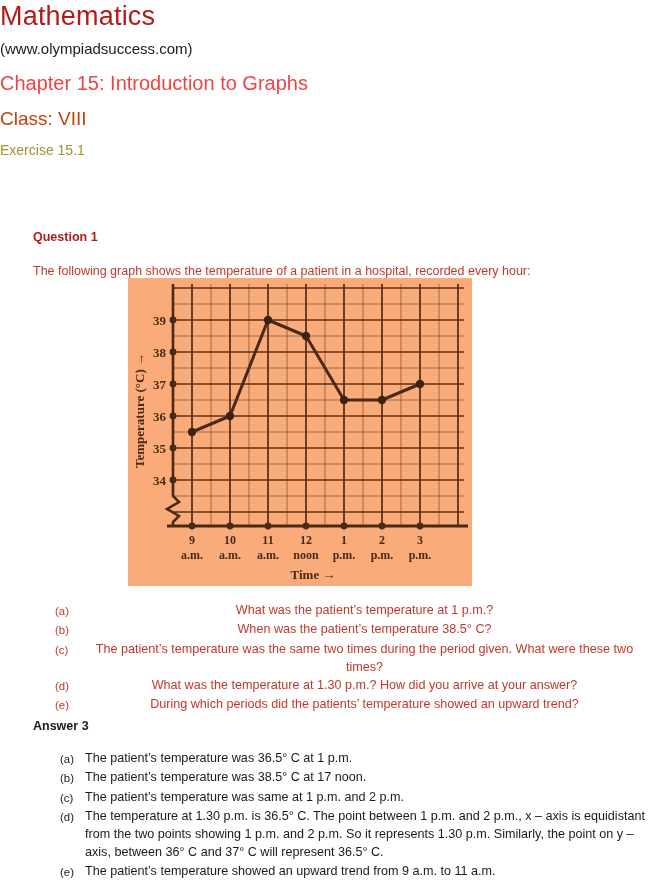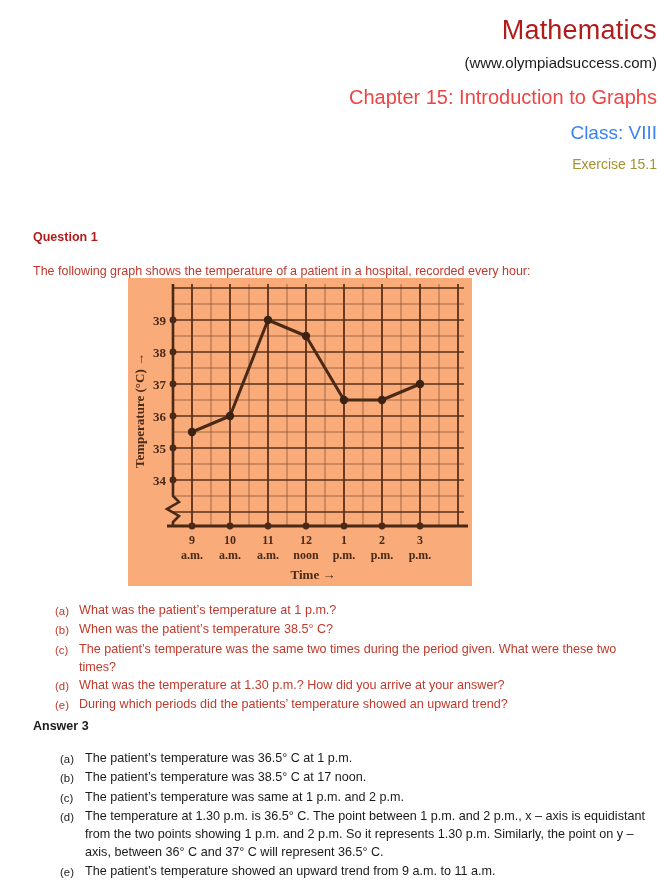--- a/index.html
+++ b/index.html
@@ -9,42 +9,42 @@
   }
   body {
     width: 657px;
     height: 881px;
     font-family: "Liberation Sans", sans-serif;
     overflow: hidden;
     position: relative;
   }
 
   
-  .doc-header { text-align: right; padding-top: 14px; }
+  .doc-header { text-align: left; padding-top: 0; }
   .title-main {
     color: #b01c1c;
     font-size: 27px;
     font-weight: 400;
     line-height: 32px;
     letter-spacing: .2px;
   }
   .title-site {
     color: #1a1a1a;
     font-size: 15px;
     line-height: 22px;
     margin-top: 6px;
   }
   .title-chapter {
     color: #ef4444;
     font-size: 20px;
     line-height: 26px;
     margin-top: 10px;
   }
   .title-class {
-    color: #3b82f6;
+    color: #c2410c;
     font-size: 19px;
     line-height: 25px;
     margin-top: 10px;
   }
   .title-exercise {
     color: #a4912f;
     font-size: 14px;
     line-height: 20px;
     margin-top: 9px;
   }
@@ -90,21 +90,21 @@
     font-size: 12.6px;
     line-height: 18.3px;
   }
   .q-list .row { display: flex; }
   .q-list .mark {
     width: 24px;
     flex: 0 0 24px;
     font-size: 11.4px;
     padding-top: 1px;
   }
-  .q-list .txt { flex: 1 1 auto; }
+  .q-list .txt { flex: 1 1 auto; text-align: center; }
 
   
   .a-heading {
     position: absolute;
     left: 33px;
     top: 719px;
     color: #1a1a1a;
     font-size: 12.5px;
     font-weight: bold;
   }

